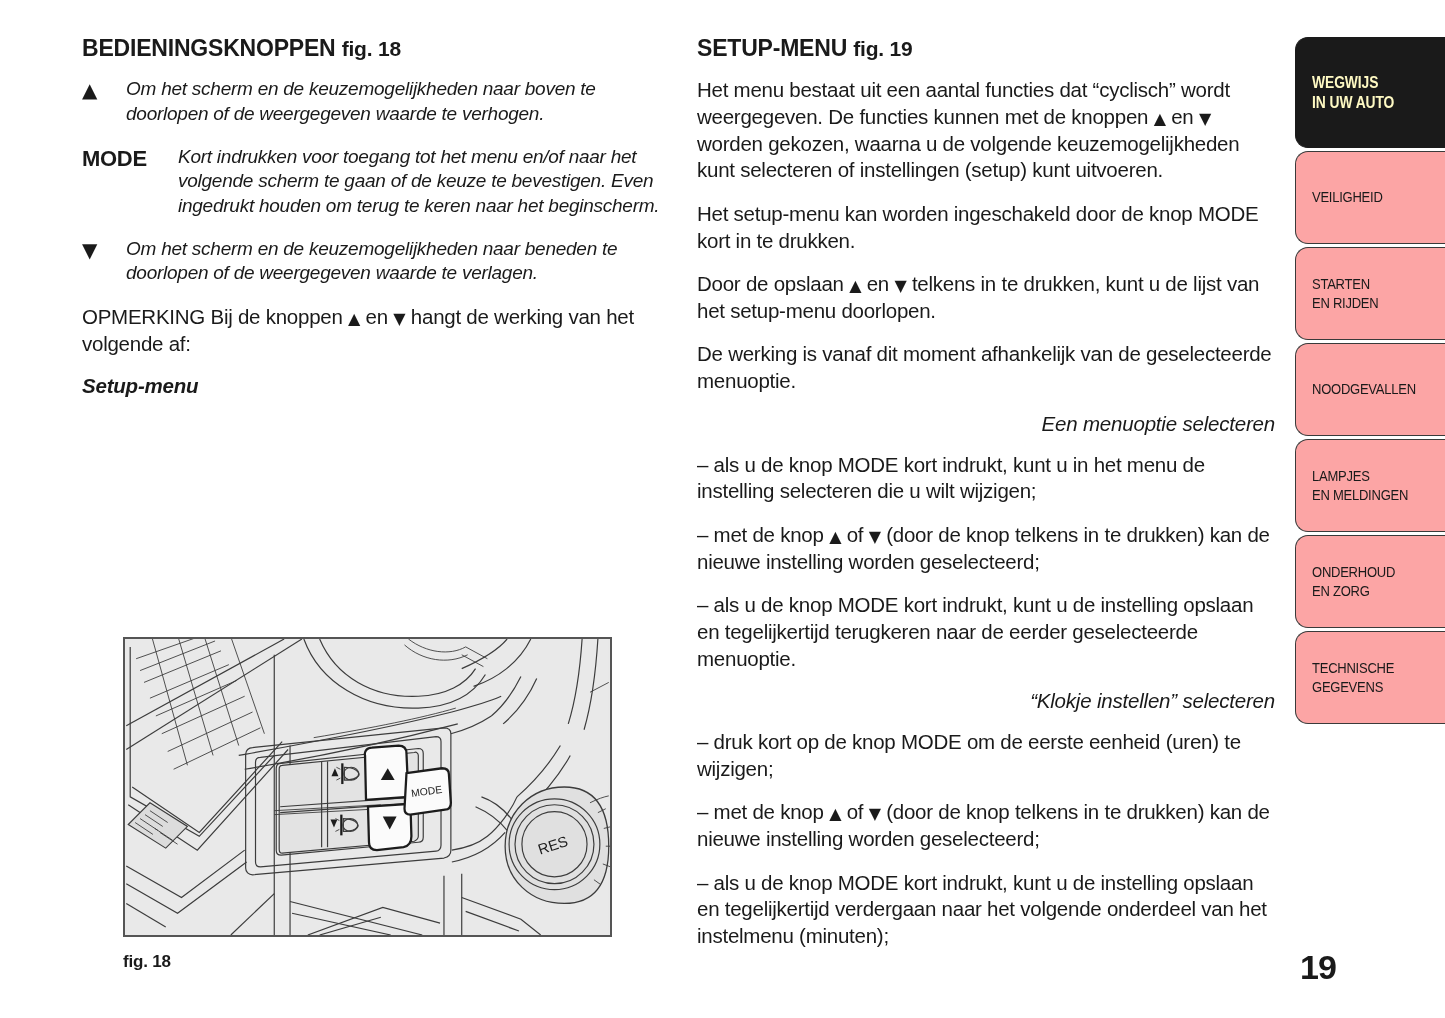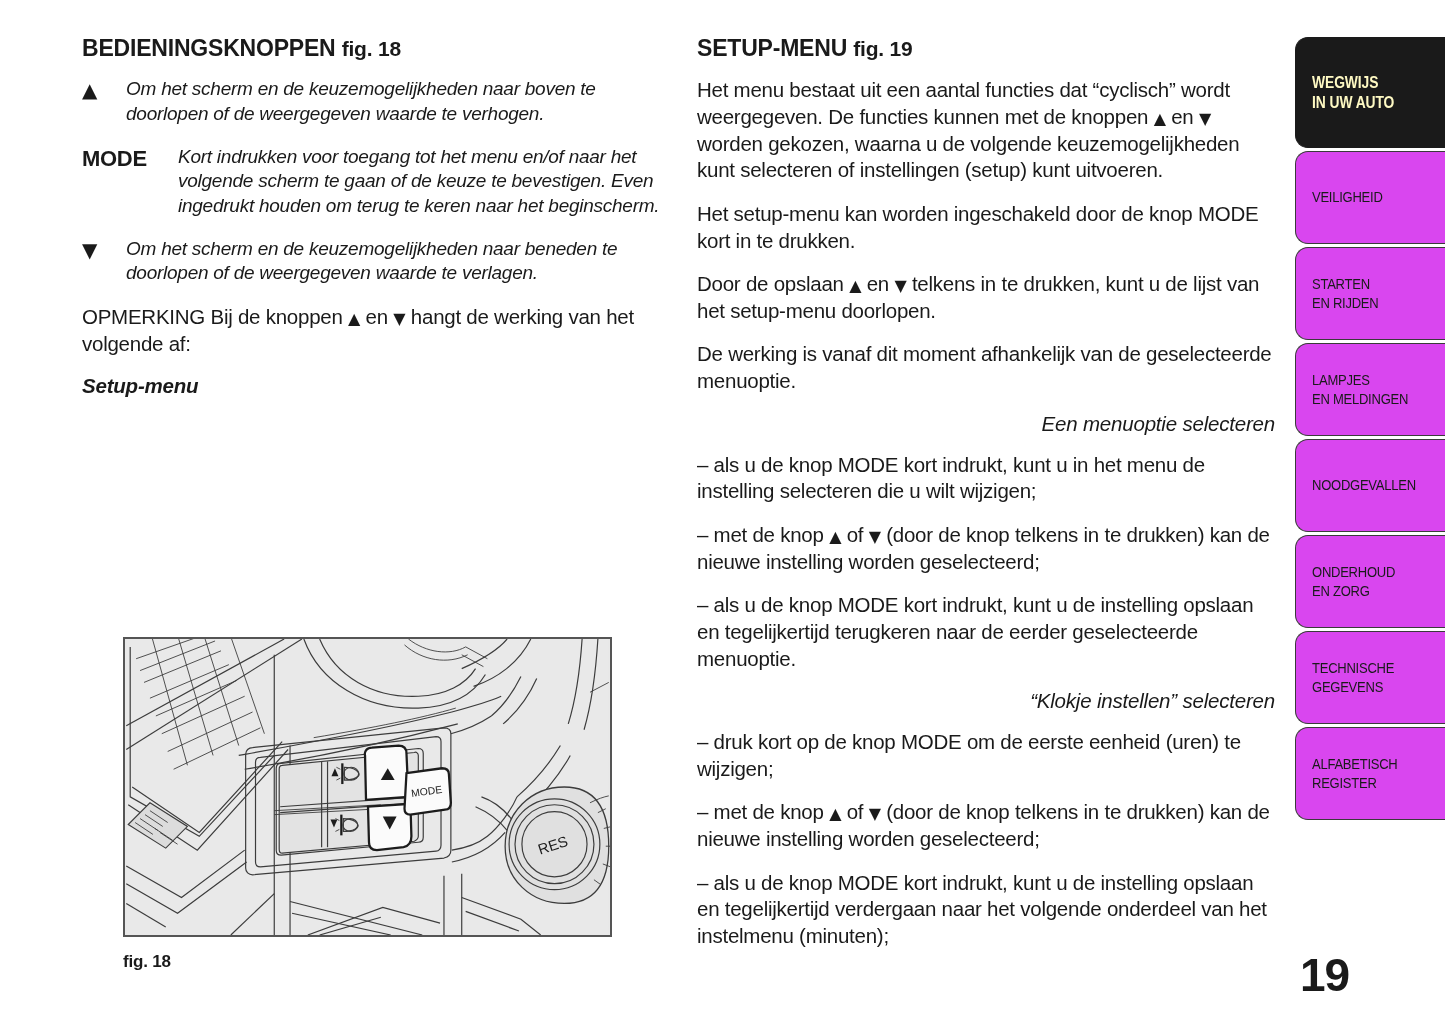--- a/index.html
+++ b/index.html
@@ -128,21 +128,21 @@
     top: 37px;
     width: 150px;
   }
   .tab {
     position: relative;
     box-sizing: border-box;
     width: 150px;
     border: 1.5px solid #3a3a3a;
     border-right: none;
     border-radius: 13px 0 0 13px;
-    background: #d946ef;
+    background: #fca5a5;
     margin-bottom: 3px;
     padding: 0 0 0 16px;
     display: flex;
     align-items: center;
   }
   .tab.active {
     background: #1a1a1a;
     border-color: #1a1a1a;
     color: #fef9c3;
   }
@@ -158,21 +158,21 @@
   .tab.active .tab-label {
     font-weight: bold;
     font-size: 16.5px;
     letter-spacing: -0.1px;
   }
 
   .page-number {
     position: absolute;
     left: 1300px;
     top: 948px;
-    font-size: 46px;
+    font-size: 34px;
     font-weight: bold;
     letter-spacing: -1px;
     text-align: right;
   }
 </style>
 </head>
 <body>
 
 <div class="page">
 
@@ -400,35 +400,31 @@
 IN UW AUTO</span>
     </div>
     <div class="tab" style="height:93px">
       <span class="tab-label">VEILIGHEID</span>
     </div>
     <div class="tab" style="height:93px">
       <span class="tab-label">STARTEN
 EN RIJDEN</span>
     </div>
     <div class="tab" style="height:93px">
+      <span class="tab-label">NOODGEVALLEN</span>
+    </div>
+    <div class="tab" style="height:93px">
       <span class="tab-label">LAMPJES
 EN MELDINGEN</span>
     </div>
     <div class="tab" style="height:93px">
-      <span class="tab-label">NOODGEVALLEN</span>
-    </div>
-    <div class="tab" style="height:93px">
       <span class="tab-label">ONDERHOUD
 EN ZORG</span>
     </div>
     <div class="tab" style="height:93px">
       <span class="tab-label">TECHNISCHE
 GEGEVENS</span>
     </div>
-    <div class="tab" style="height:93px">
-      <span class="tab-label">ALFABETISCH
-REGISTER</span>
-    </div>
   </div>
 
   <div class="page-number">19</div>
 
 </div>
 
 </body></html>

